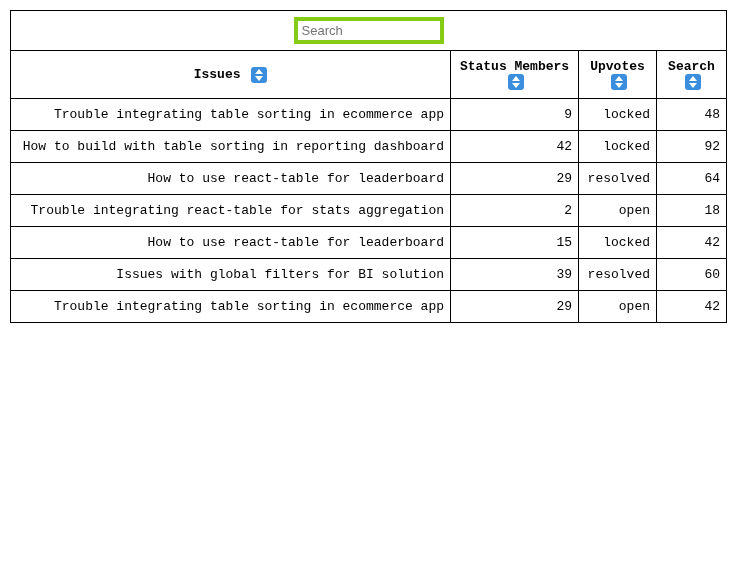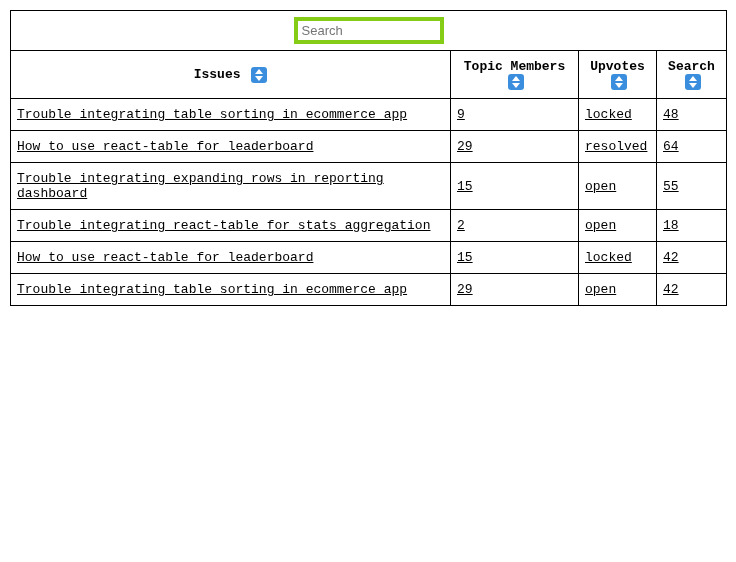--- a/index.html
+++ b/index.html
@@ -20,22 +20,21 @@
     border: 1px solid #000;
     padding: 8px 6px;
     vertical-align: middle;
     word-wrap: break-word;
   }
   th {
     font-weight: bold;
     text-align: center;
   }
   td {
-    text-align: left;
-    text-decoration: underline;
+    text-align: right;
   }
   .search-cell {
     text-align: center;
     padding: 6px;
   }
   .search-cell input {
     width: 150px;
     font-family: Arial, sans-serif;
     font-size: 13px;
     padding: 2px 4px;
@@ -89,64 +88,70 @@
       <th colspan="4" class="search-cell">
         <input type="text" placeholder="Search" style="">
       </th>
     </tr>
     <tr>
       <th>
         <span>Issues</span>
         <span class="sort-icon"></span>
       </th>
       <th>
-        <span>Topic Members</span>
+        <span>Status Members</span>
         <span class="sort-icon"></span>
       </th>
       <th>
         <span>Upvotes</span>
         <span class="sort-icon"></span>
       </th>
       <th>
         <span>Search</span>
         <span class="sort-icon"></span>
       </th>
     </tr>
   </thead>
   <tbody id="tbody">
       <tr>
         <td>Trouble integrating table sorting in ecommerce app</td>
         <td>9</td>
         <td>locked</td>
         <td>48</td>
       </tr>
       <tr>
+        <td>How to build with table sorting in reporting dashboard</td>
+        <td>42</td>
+        <td>locked</td>
+        <td>92</td>
+      </tr>
+      <tr>
         <td>How to use react-table for leaderboard</td>
         <td>29</td>
         <td>resolved</td>
         <td>64</td>
-      </tr>
-      <tr>
-        <td>Trouble integrating expanding rows in reporting dashboard</td>
-        <td>15</td>
-        <td>open</td>
-        <td>55</td>
       </tr>
       <tr>
         <td>Trouble integrating react-table for stats aggregation</td>
         <td>2</td>
         <td>open</td>
         <td>18</td>
       </tr>
       <tr>
         <td>How to use react-table for leaderboard</td>
         <td>15</td>
         <td>locked</td>
         <td>42</td>
       </tr>
       <tr>
+        <td>Issues with global filters for BI solution</td>
+        <td>39</td>
+        <td>resolved</td>
+        <td>60</td>
+      </tr>
+      <tr>
         <td>Trouble integrating table sorting in ecommerce app</td>
         <td>29</td>
         <td>open</td>
         <td>42</td>
       </tr>
     </tbody>
 </table>
 
 </body></html>

